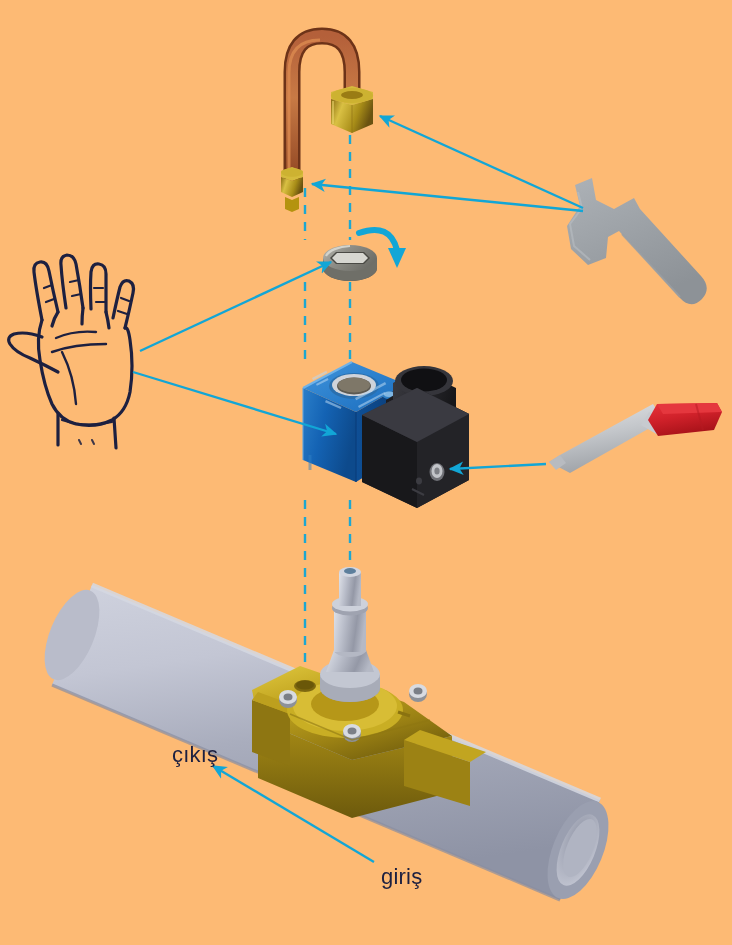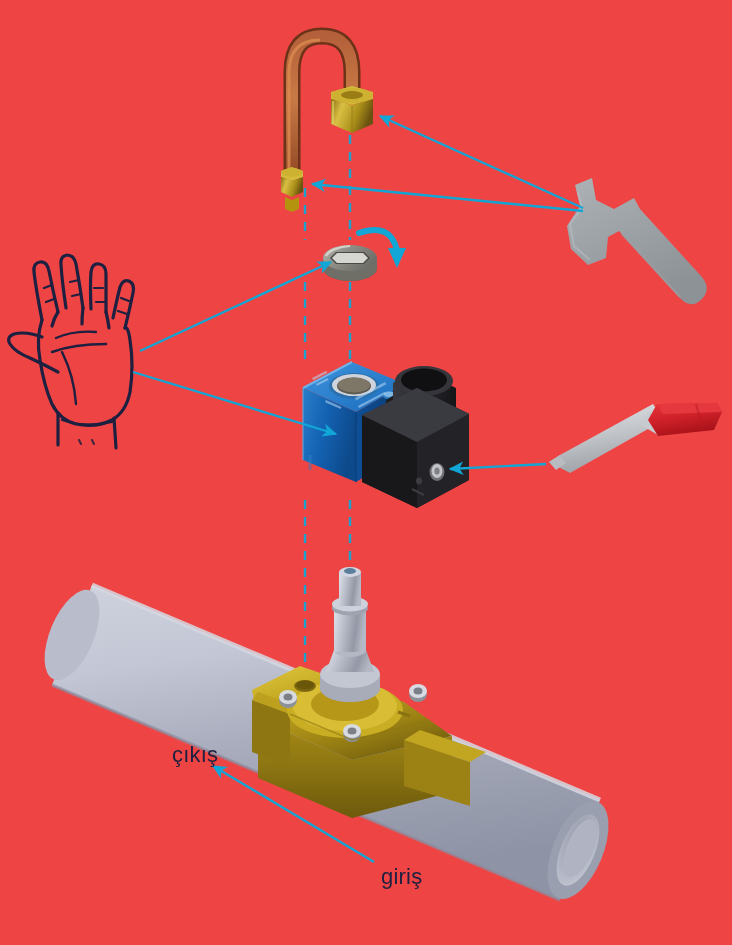--- a/index.html
+++ b/index.html
@@ -1,18 +1,18 @@
 <!DOCTYPE html>
 <html><head>
 <meta charset="utf-8">
 <style>
   html,body{margin:0;padding:0;background:#ffffff;}
   body{width:732px;height:945px;overflow:hidden;
        font-family:"Liberation Sans","DejaVu Sans",sans-serif;}
-  #stage{position:relative;width:732px;height:945px;background:#ef4444;}
+  #stage{position:relative;width:732px;height:945px;background:#fdba74;}
   #art{position:absolute;left:0;top:0;width:732px;height:945px;}
   .lbl{position:absolute;color:#1d2040;font-size:22px;letter-spacing:.2px;
        font-family:"Liberation Sans","DejaVu Sans",sans-serif;white-space:nowrap;}
   #lbl-cikis{left:172px;top:742px;}
   #lbl-giris{left:381px;top:864px;}
 </style>
 </head>
 <body>
 
 <div id="stage">

